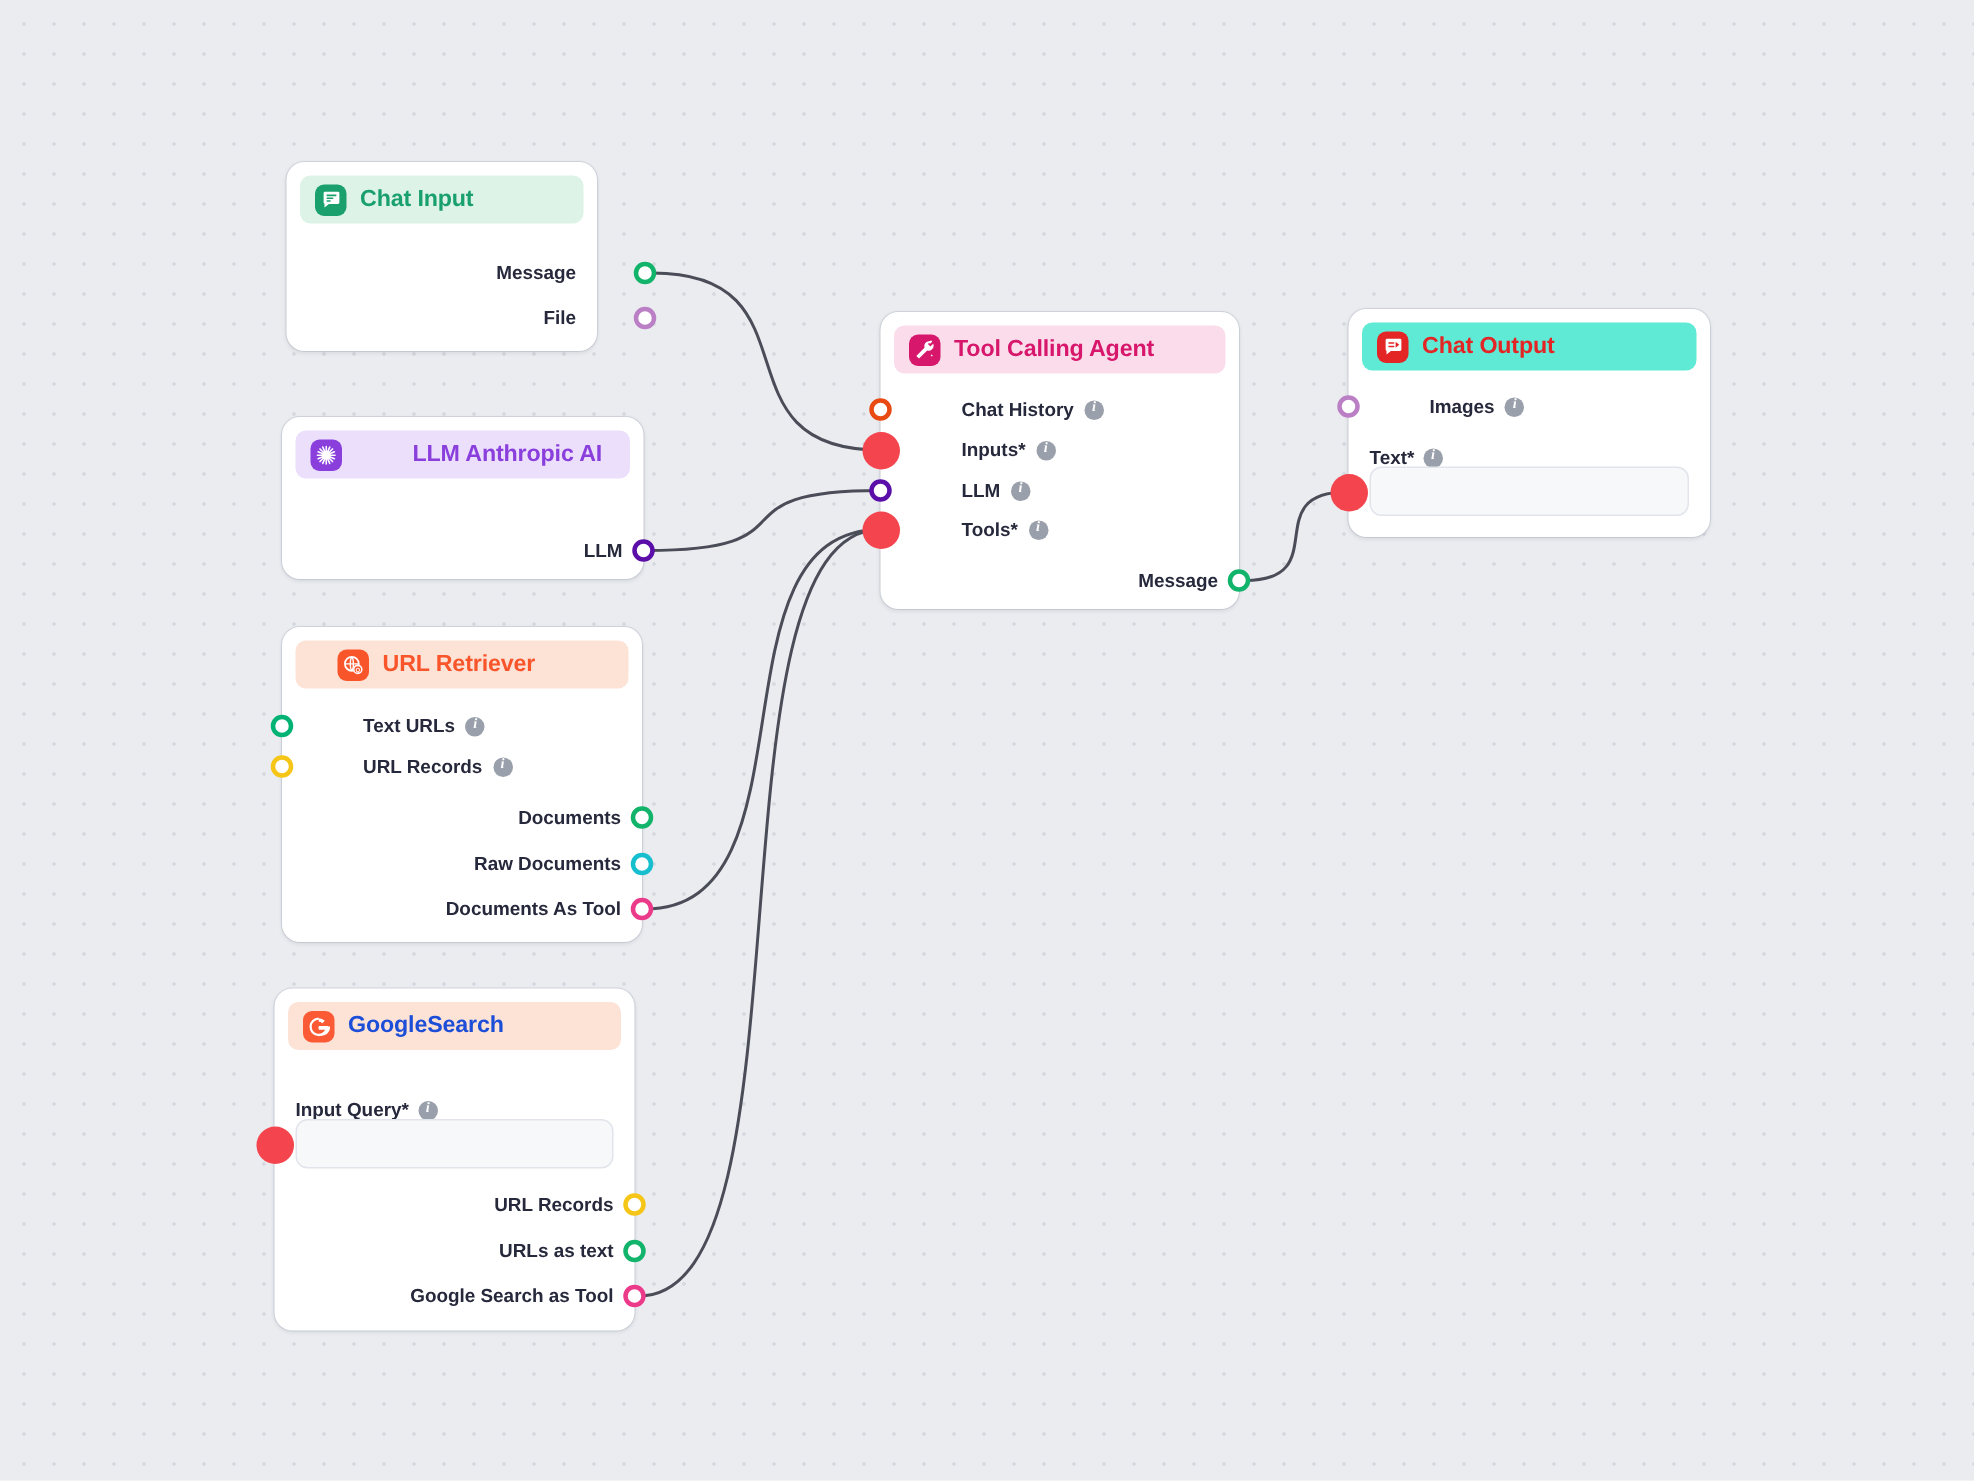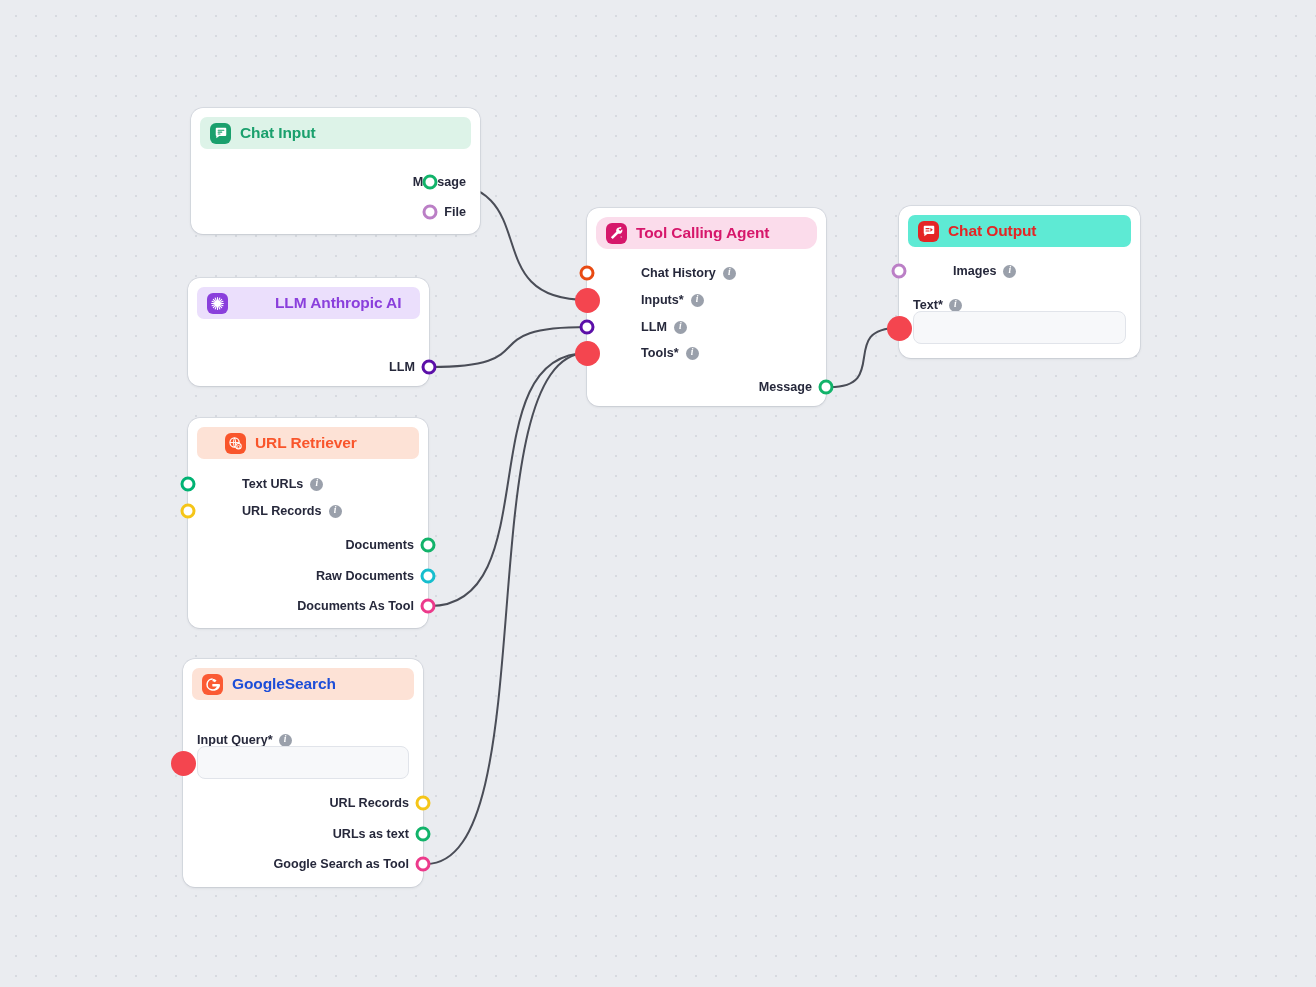--- a/index.html
+++ b/index.html
@@ -103,21 +103,21 @@
 
 <div id="canvas">
   <svg id="edge-layer">
       <path d="M 435 182 C 549 182, 473 300, 587 300" fill="none" stroke="#4a4d57" stroke-width="2"></path>
       <path d="M 431 367 C 548 367, 470 327, 587 327" fill="none" stroke="#4a4d57" stroke-width="2"></path>
       <path d="M 430 606 C 547.75 606, 469.25 353, 587 353" fill="none" stroke="#4a4d57" stroke-width="2"></path>
       <path d="M 426 864 C 546.75 864, 466.25 353, 587 353" fill="none" stroke="#4a4d57" stroke-width="2"></path>
       <path d="M 830 387 C 890 387, 838 328, 898 328" fill="none" stroke="#4a4d57" stroke-width="2"></path>
     </svg>
   <div id="node-layer">
-      <div class="node" style="left: 191px; top: 108px; width: 289px; height: 126px;">
+      <div class="node" style="left: 191px; top: 108px; width: 207px; height: 126px;">
         <div class="node-header" style="background: rgb(221, 243, 232);">
           <div class="node-icon" style="background: rgb(26, 160, 109);">
             <svg width="14" height="14" viewBox="0 0 24 24" fill="#fff">
               <path d="M3 4.5A1.5 1.5 0 0 1 4.5 3h15A1.5 1.5 0 0 1 21 4.5v11a1.5 1.5 0 0 1-1.5 1.5H9l-5 4v-4H4.5A1.5 1.5 0 0 1 3 15.5z"></path>
               <rect x="6.2" y="6.4" width="11.6" height="1.9" rx="0.9" fill="#1aa06d"></rect>
               <rect x="6.2" y="9.6" width="8" height="1.9" rx="0.9" fill="#1aa06d"></rect>
               <rect x="6.2" y="12.8" width="5" height="1.9" rx="0.9" fill="#1aa06d"></rect>
             </svg>
           </div>
           <div class="node-title" style="color: rgb(26, 160, 109);">Chat Input</div>
@@ -208,21 +208,21 @@
         <div class="port-row right" style="top: 195px;">
           <span class="port-label">Google Search as Tool</span>
         </div>
         <div class="field-label" style="left: 14px; top: 74px;">
           <span>Input Query*</span>
           <span class="info-icon">i</span>
         </div>
         <input class="text-input" type="text" placeholder="" style="left: 14px; top: 87px; width: 212px;">
       </div>
       <div class="node" style="left: 587px; top: 208px; width: 239px; height: 198px;">
-        <div class="node-header" style="background: rgb(251, 220, 235); border-radius: 12px;">
+        <div class="node-header" style="background: rgb(251, 220, 235);">
           <div class="node-icon" style="background: rgb(214, 23, 107);">
             <svg width="15" height="15" viewBox="0 0 24 24">
               <path d="M16.6 2.4a5.2 5.2 0 0 0-4.9 6.9L3 18l2.9 2.9 8.7-8.7a5.2 5.2 0 0 0 6.9-4.9c0-.8-.2-1.6-.5-2.3l-3 3-2.6-2.6 3-3a5.2 5.2 0 0 0-1.8-.3z" fill="#fff"></path>
               <path d="M18.6 1.2l1.5 1.5-2.4 2.4-1.5-1.5z" fill="#fff"></path>
               <path d="M19.3 16.4l1.3 1.3-1 1-1.3-1.3z" fill="#fff"></path>
             </svg>
           </div>
           <div class="node-title" style="color: rgb(214, 23, 107);">Tool Calling Agent</div>
         </div>
         <div class="port" style="border-color: rgb(232, 74, 18); top: 65px; left: 0px;"></div>

